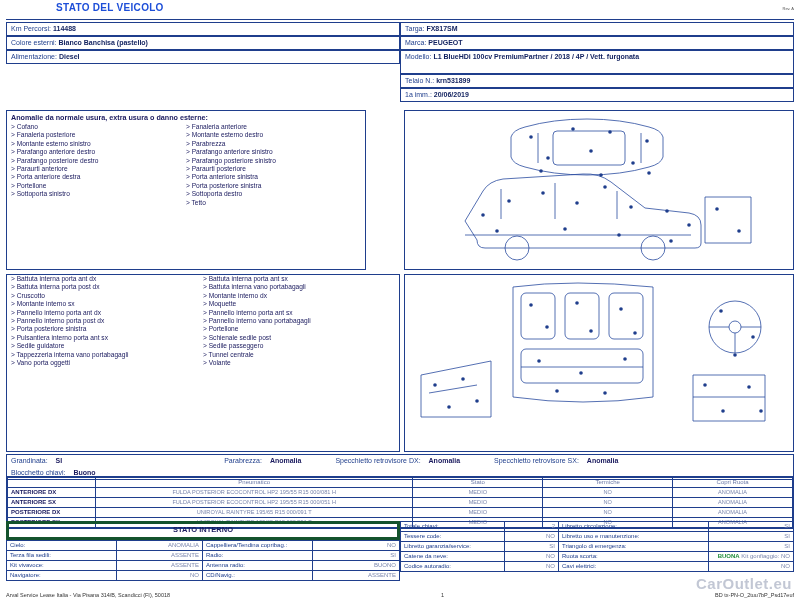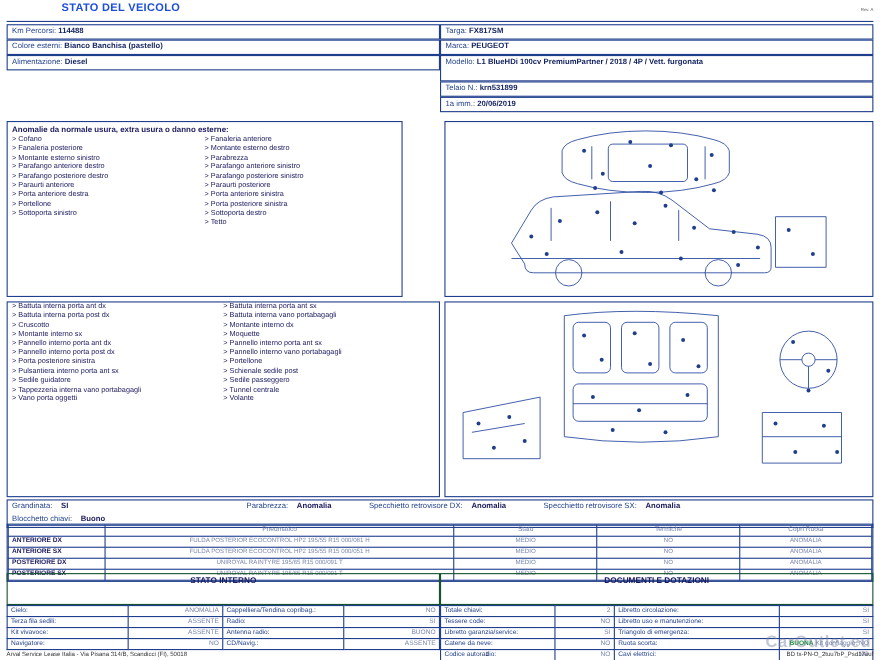--- a/index.html
+++ b/index.html
@@ -62,21 +62,21 @@
   table.tbl { border-collapse:collapse; width:100%; font-size:5.6px; }
   table.tbl th, table.tbl td { border:1px solid #1f3e8c; padding:0 3px; height:9px; line-height:9px; }
   table.tbl th { font-weight:normal; color:#6c7aa8; text-align:center; font-size:6px; }
   .tc { text-align:center; }
   .tl { text-align:left; font-weight:bold; font-size:6px; }
   .muted { color:#7a86ad; }
 
   
   .bl { position:absolute; left:6px; top:521px; width:394px; }
   .br { position:absolute; left:400px; top:521px; width:394px; }
-  .sect-head { border:1px solid #14532d; text-align:center; font-weight:bold; font-size:7.5px; height:29px; line-height:11px; }
+  .sect-head { border:3px solid #14532d; text-align:center; font-weight:bold; font-size:7.5px; height:19px; line-height:11px; }
   table.kv { border-collapse:collapse; width:100%; font-size:6px; }
   table.kv td { border:1px solid #1f3e8c; height:9px; line-height:9px; padding:0 3px; }
   td.k { color:#1f3e8c; }
   td.v { text-align:right; color:#7a86ad; }
   .green { color:#1f8c3a; font-weight:bold; }
 
   
   .footer { position:absolute; left:6px; bottom:2px; width:788px; font-size:5.5px; color:#333; display:flex; justify-content:space-between; }
   .wm {
     position:absolute; right:8px; bottom:8px; font-size:15px; font-weight:bold;
@@ -386,21 +386,20 @@
         <td class="k">Navigatore:</td>
         <td class="v">NO</td>
         <td class="k">CD/Navig.:</td>
         <td class="v">ASSENTE</td>
       </tr>
     </tbody>
       </table>
   </div>
 
   <div class="br">
-    <div class="sect-head">DOCUMENTI E DOTAZIONI</div>
     <table class="kv">
       <tbody>
           <tr>
         <td class="k" style="width:104px">Totale chiavi:</td>
         <td class="v" style="width:54px">2</td>
         <td class="k" style="width:150px">Libretto circolazione:</td>
         <td class="v">SI</td>
       </tr>
       <tr>
         <td class="k">Tessere code:</td>

